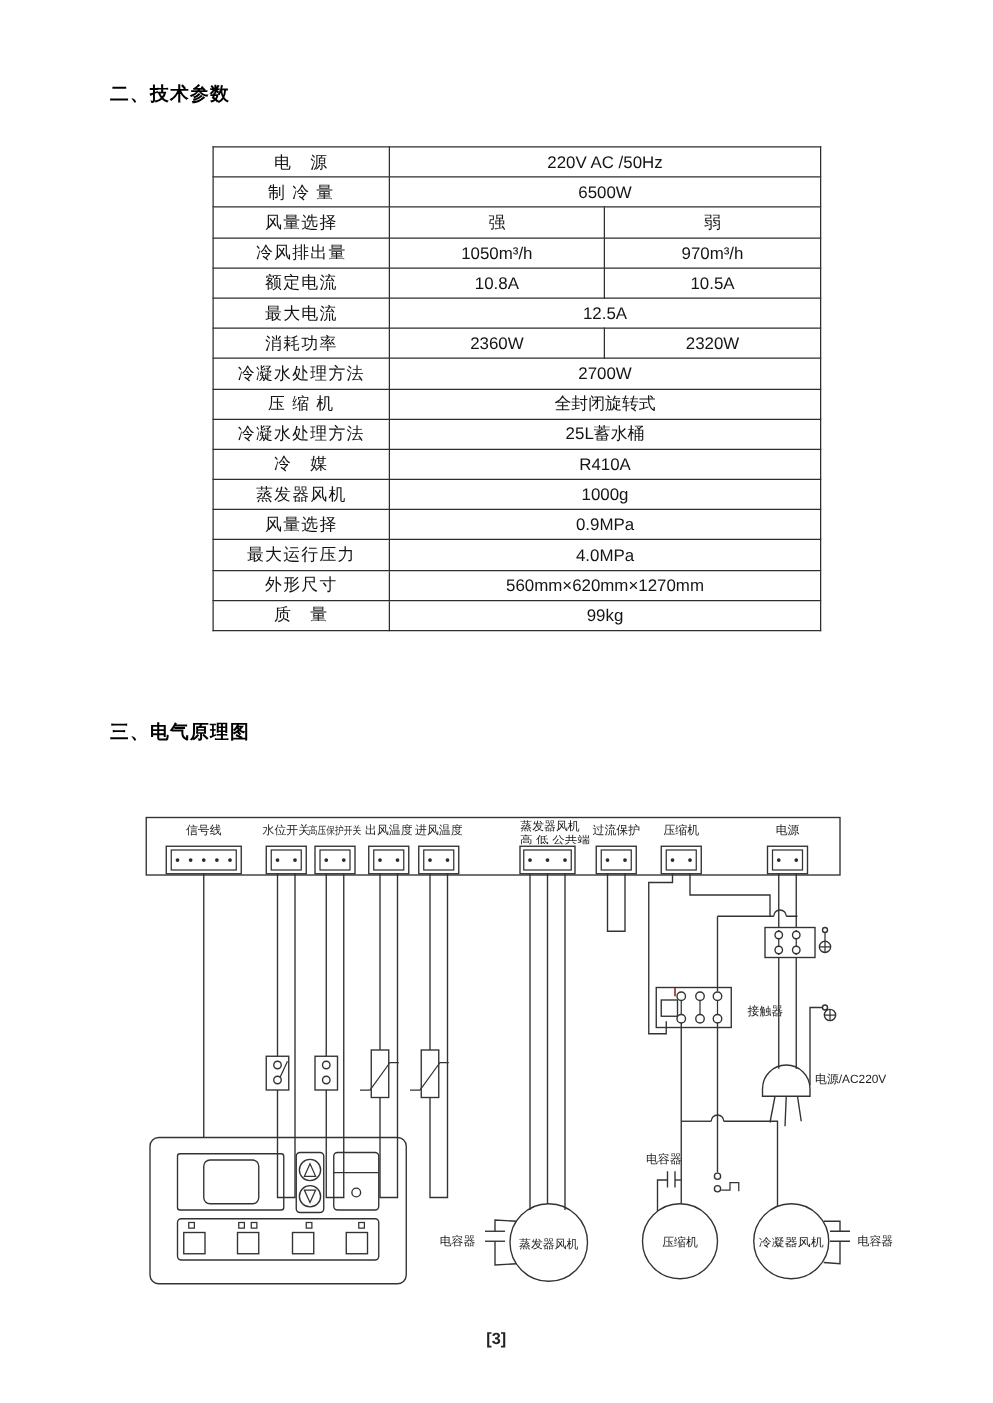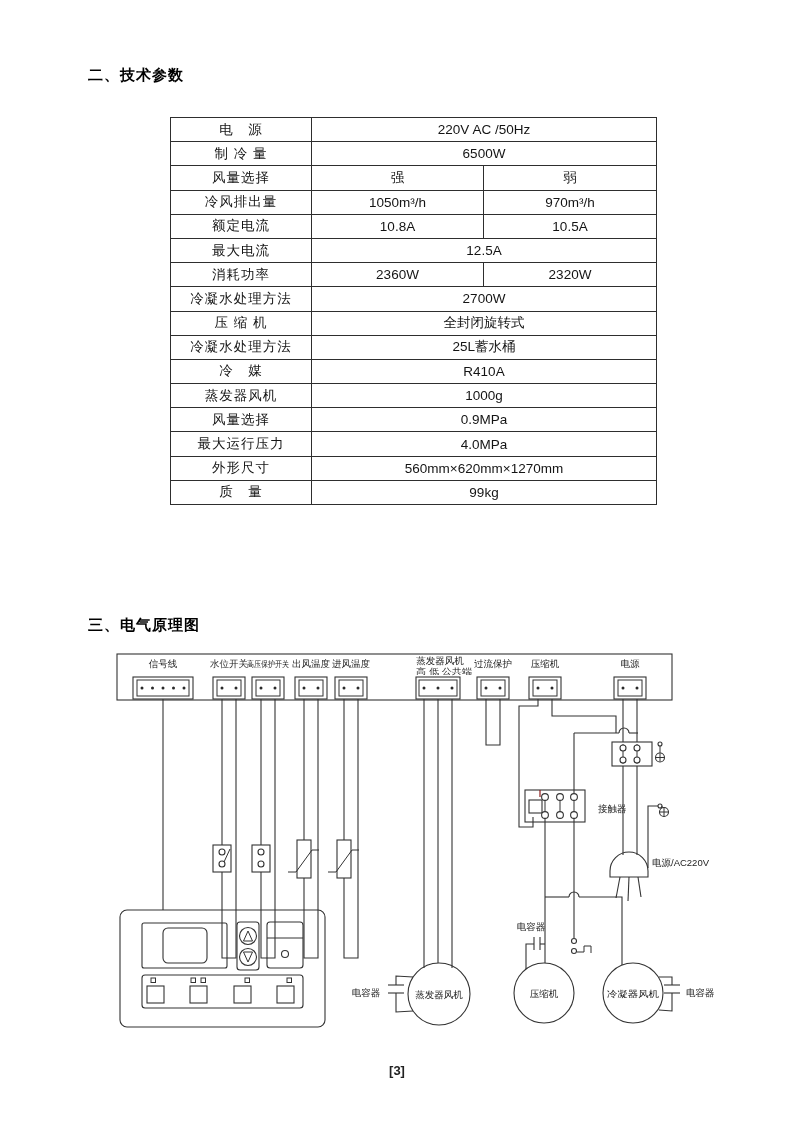--- a/index.html
+++ b/index.html
@@ -6,21 +6,21 @@
   body{
     width:794px;height:1122px;position:relative;background:#ffffff;
     font-family:"Liberation Sans",sans-serif;color:#1a1a1a;overflow:hidden;
   }
   .page{position:absolute;inset:0;background:#fff;}
   .sec-heading{
     position:absolute;left:88px;font-weight:bold;font-size:15px;
     color:#000000;letter-spacing:1px;white-space:nowrap;
   }
   #heading-tech{top:66px;}
-  #heading-elec{top:616px;text-align:center;}
+  #heading-elec{top:576px;text-align:center;}
   table.spec{
     position:absolute;left:170px;top:117px;width:486px;
     border-collapse:collapse;table-layout:fixed;
   }
   table.spec td{
     border:1px solid #2e2e2e;height:23.2px;text-align:center;
     font-size:13.5px;color:#141414;padding:0 4px;white-space:nowrap;overflow:hidden;
   }
   table.spec td.c-label{letter-spacing:1px;}
   .footer{

